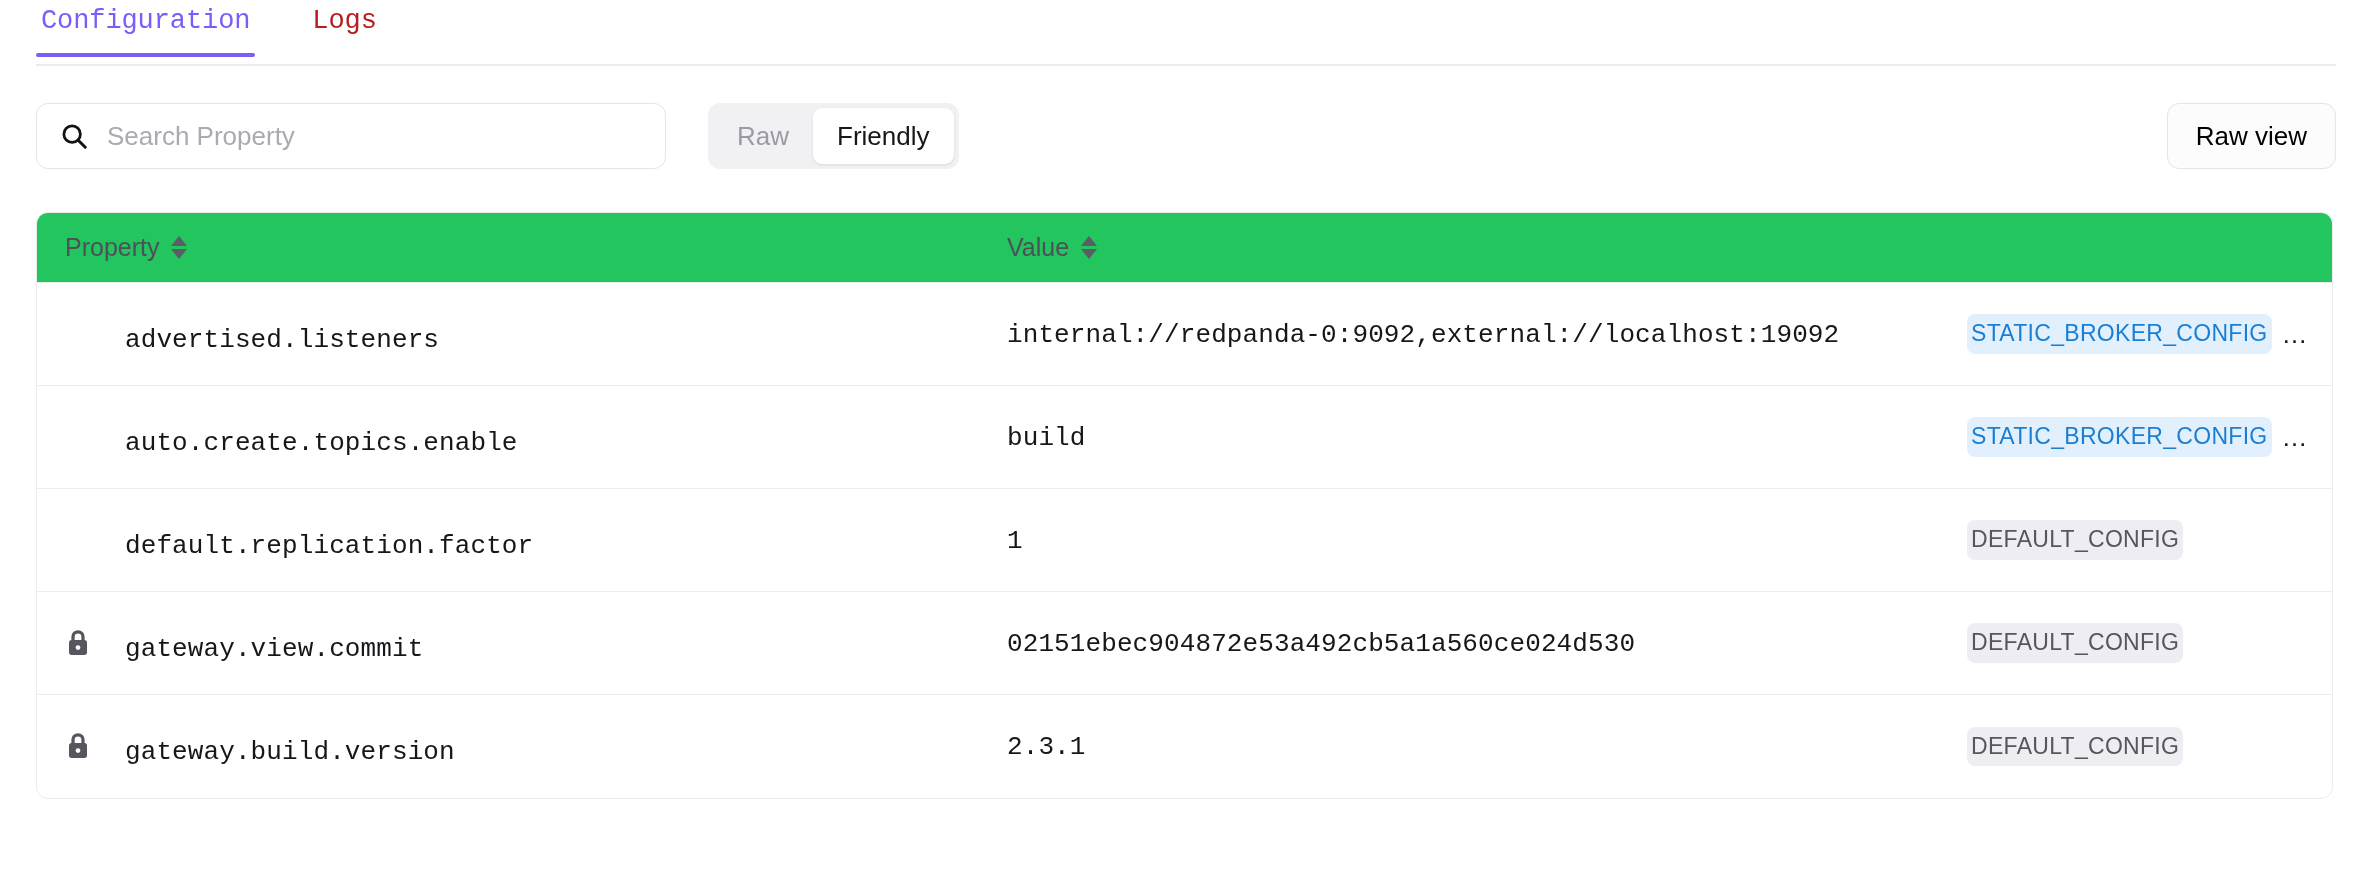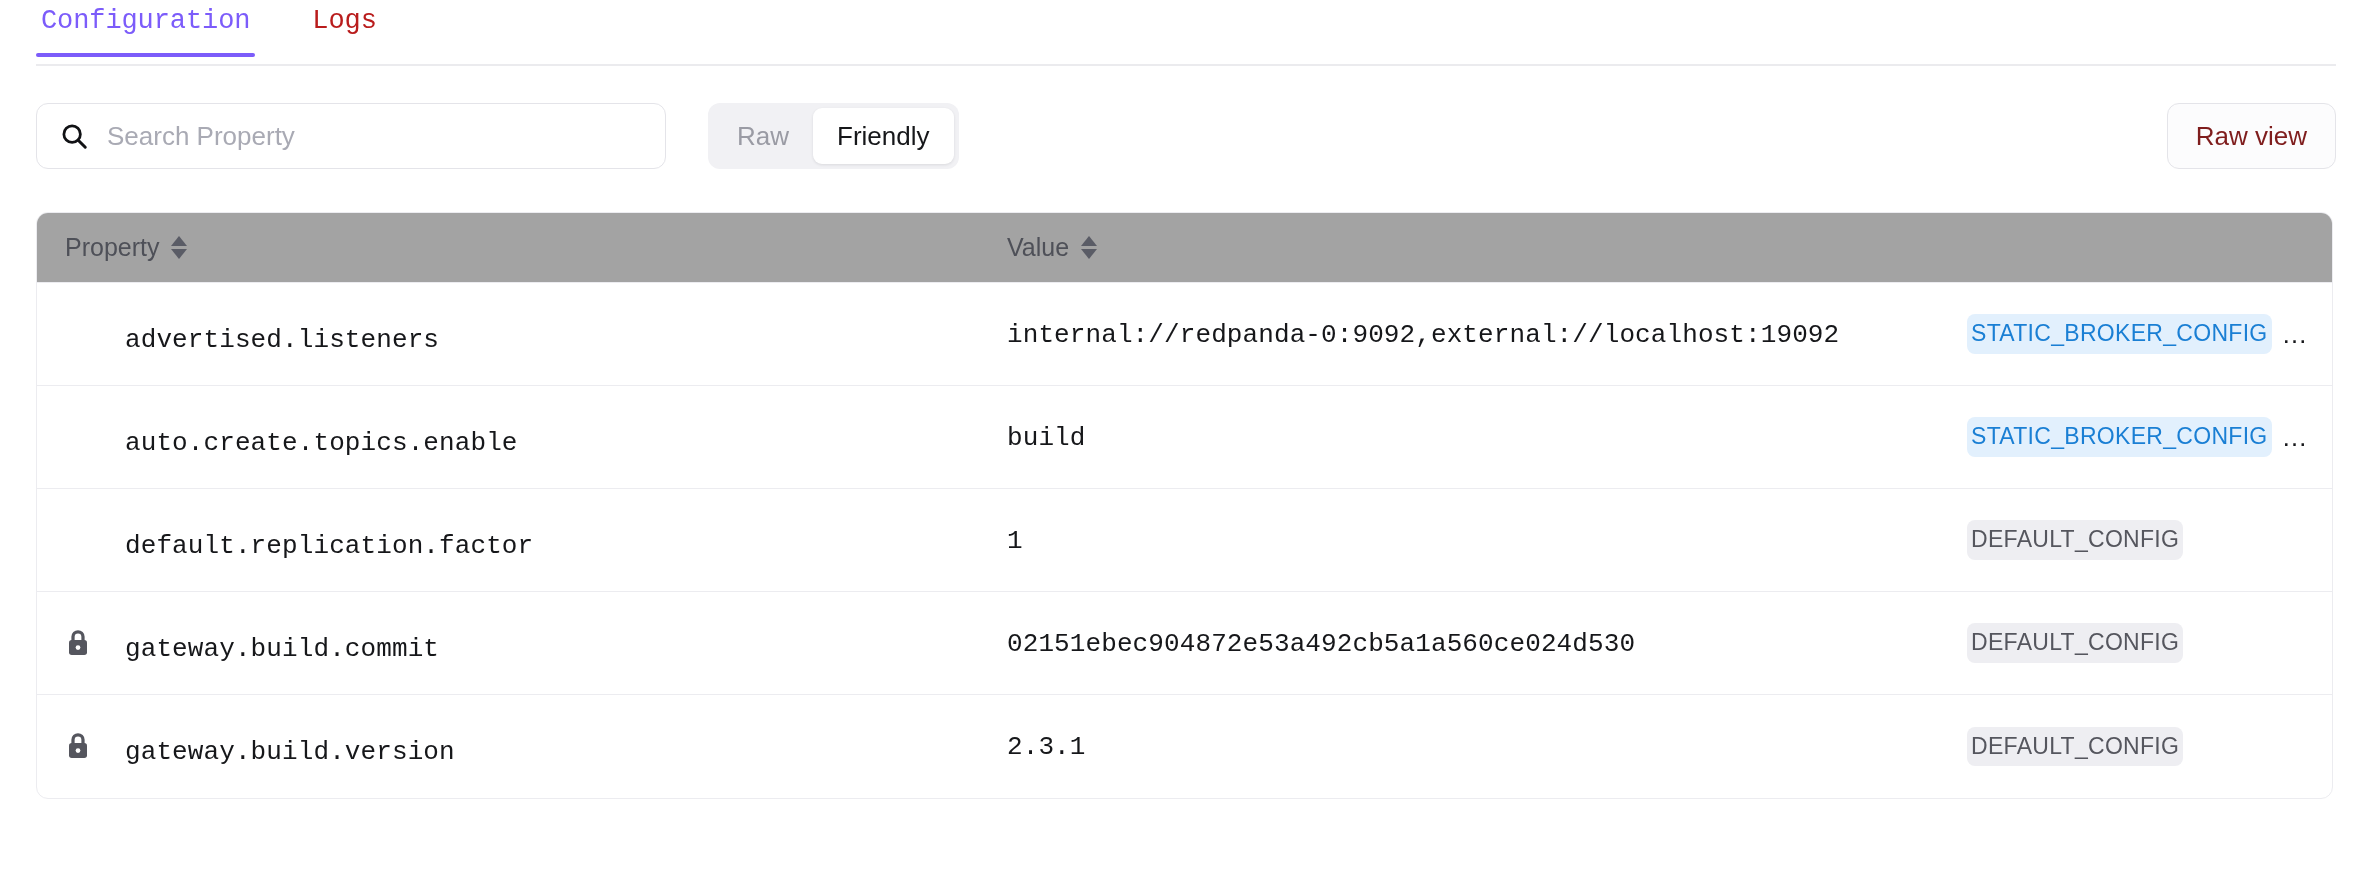--- a/index.html
+++ b/index.html
@@ -136,40 +136,40 @@
   .spacer { flex: 1; }
 
   .raw-view-btn {
     height: 66px;
     padding: 0 28px;
     border: 1.5px solid #e4e4e9;
     border-radius: 12px;
     background: #fcfcfd;
     font-family: "Liberation Sans", sans-serif;
     font-size: 26px;
-    color: #7f1d1d;
+    color: #000000;
     cursor: pointer;
     white-space: nowrap;
   }
 
   
   .table-wrap {
     margin: 36px 39px 0 36px;
     border: 1.5px solid #ececf0;
     border-radius: 12px;
     overflow: hidden;
     background: #fff;
   }
   table.cfg {
     width: 100%;
     border-collapse: collapse;
     table-layout: fixed;
   }
   table.cfg thead th {
-    background: #a3a3a3;
+    background: #22c55e;
     text-align: left;
     font-weight: normal;
     font-size: 25px;
     color: #4e5058;
     padding: 20px 0 20px 0;
     height: 64px;
     box-sizing: border-box;
     border-bottom: 1.5px solid #ececf0;
     white-space: nowrap;
   }
@@ -362,21 +362,21 @@
       <tr>
         <td>
           <div class="prop-cell">
             <span class="lock-slot">
               <svg class="lock-icon" viewBox="0 0 20 24">
                 <path d="M6 10V7a4 4 0 0 1 8 0v3" fill="none" stroke="#55565e" stroke-width="2.6" stroke-linecap="round"></path>
                 <rect x="2.8" y="9.6" width="14.4" height="12" rx="2.2" fill="#55565e"></rect>
                 <circle cx="10" cy="15.6" r="1.9" fill="#ffffff"></circle>
               </svg>
             </span>
-            <span class="prop-text">gateway.build.commit</span>
+            <span class="prop-text">gateway.view.commit</span>
           </div>
         </td>
         <td>
           <span class="value-text">02151ebec904872e53a492cb5a1a560ce024d530</span>
         </td>
         <td class="src-cell">
           <span class="badge gray">DEFAULT_CONFIG</span>
         </td>
       </tr>
 

